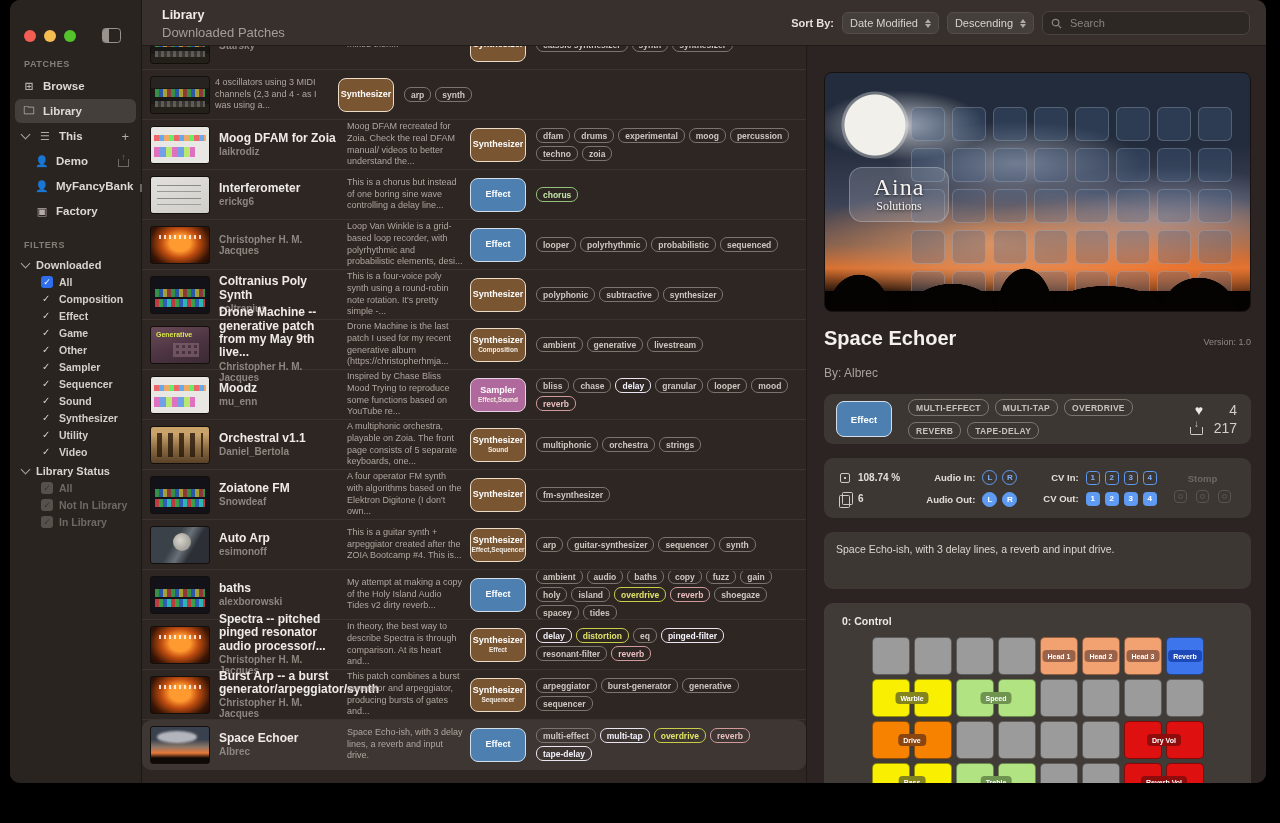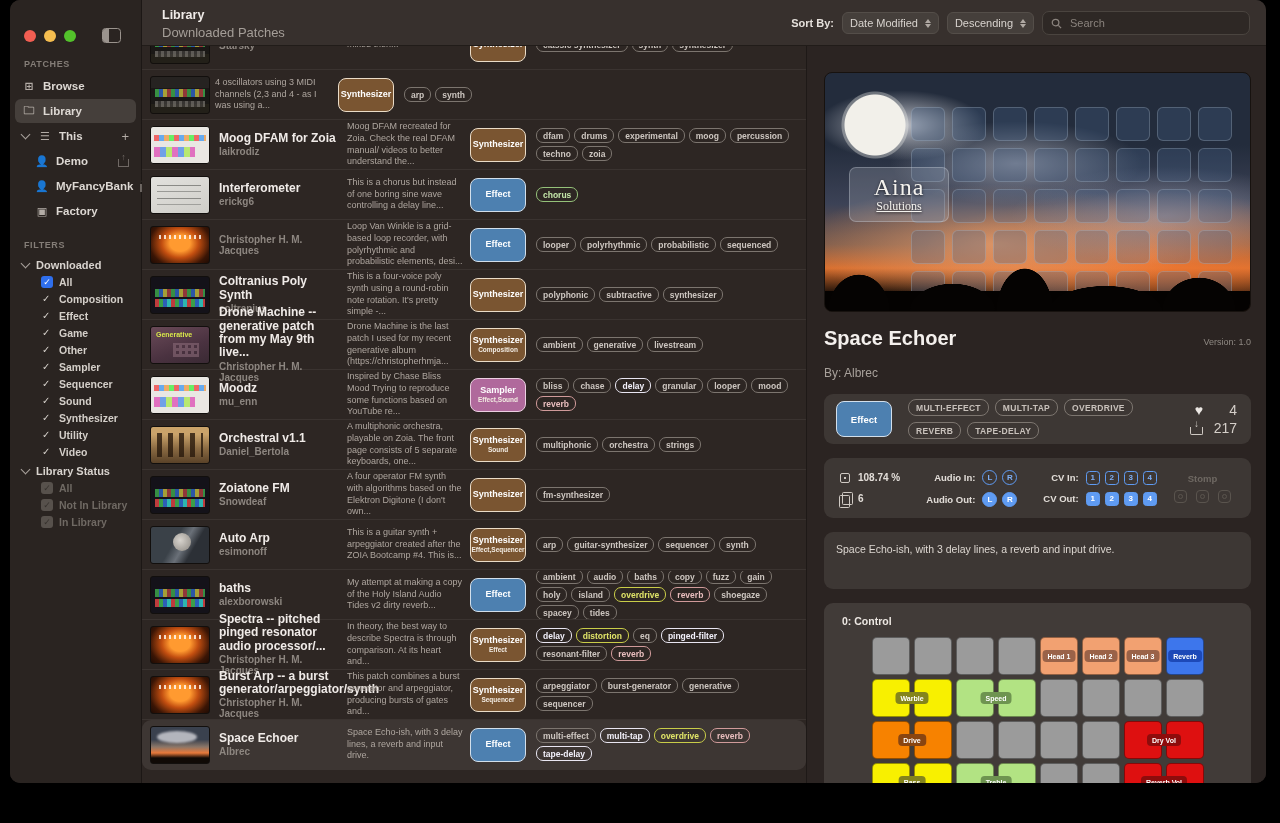--- a/index.html
+++ b/index.html
@@ -128,24 +128,24 @@
       radial-gradient(ellipse 50px 60px at 8% 100%,#050302 0 60%,transparent 61%),
       radial-gradient(ellipse 70px 45px at 30% 100%,#050302 0 60%,transparent 61%),
       radial-gradient(ellipse 46px 70px at 47% 100%,#050302 0 60%,transparent 61%),
       radial-gradient(ellipse 90px 40px at 66% 100%,#050302 0 62%,transparent 63%),
       radial-gradient(ellipse 60px 55px at 88% 100%,#050302 0 60%,transparent 61%),
       linear-gradient(0deg,#040201 0 35%,transparent 36%);}
   .hero .hgrid{position:absolute;left:86px;top:34px;display:grid;grid-template-columns:repeat(8,34px);
     grid-auto-rows:34px;gap:7px;}
   .hero .hgrid i{background:rgba(70,100,140,.30);border:1px solid rgba(200,210,225,.25);border-radius:6px;}
   .brand{position:absolute;left:24px;top:94px;width:100px;padding:6px 4px 7px;background:rgba(190,195,205,.22);
-    border:1px solid rgba(220,225,235,.3);border-radius:7px;text-align:center;
+    border:1px solid rgba(220,225,235,.3);border-radius:13px;text-align:center;
     font-family:"Liberation Serif","DejaVu Serif",serif;color:#f4f2ee;text-shadow:0 1px 3px rgba(0,0,0,.7);}
   .brand .b1{font-size:24px;letter-spacing:1px;}
-  .brand .b2{font-size:12px;margin-top:-2px;text-decoration:underline;}
+  .brand .b2{font-size:12px;margin-top:-2px;}
   .d-titlerow{display:flex;align-items:baseline;margin-top:15px;}
   .d-title{font-size:20px;font-weight:bold;color:#f4f0ed;}
   .d-version{margin-left:auto;font-size:9px;color:#8f8983;}
   .d-by{font-size:12px;color:#a8a19b;margin-top:16px;}
   .card{background:#3d3734;border-radius:9px;margin-top:14px;padding:8px 12px;}
   .card.c1{display:flex;align-items:center;height:50px;}
   .dbadge{width:56px;height:36px;border-radius:8px;border:1.5px solid #d2dfeb;background:#4d80b0;
     display:flex;align-items:center;justify-content:center;font-size:9.5px;font-weight:bold;color:#fff;flex:none;}
   .dtags{display:flex;gap:6px;margin-left:16px;flex-wrap:wrap;}
   .dtag{font-size:8.5px;font-weight:bold;letter-spacing:.3px;padding:2.5px 7px;border-radius:8px;

